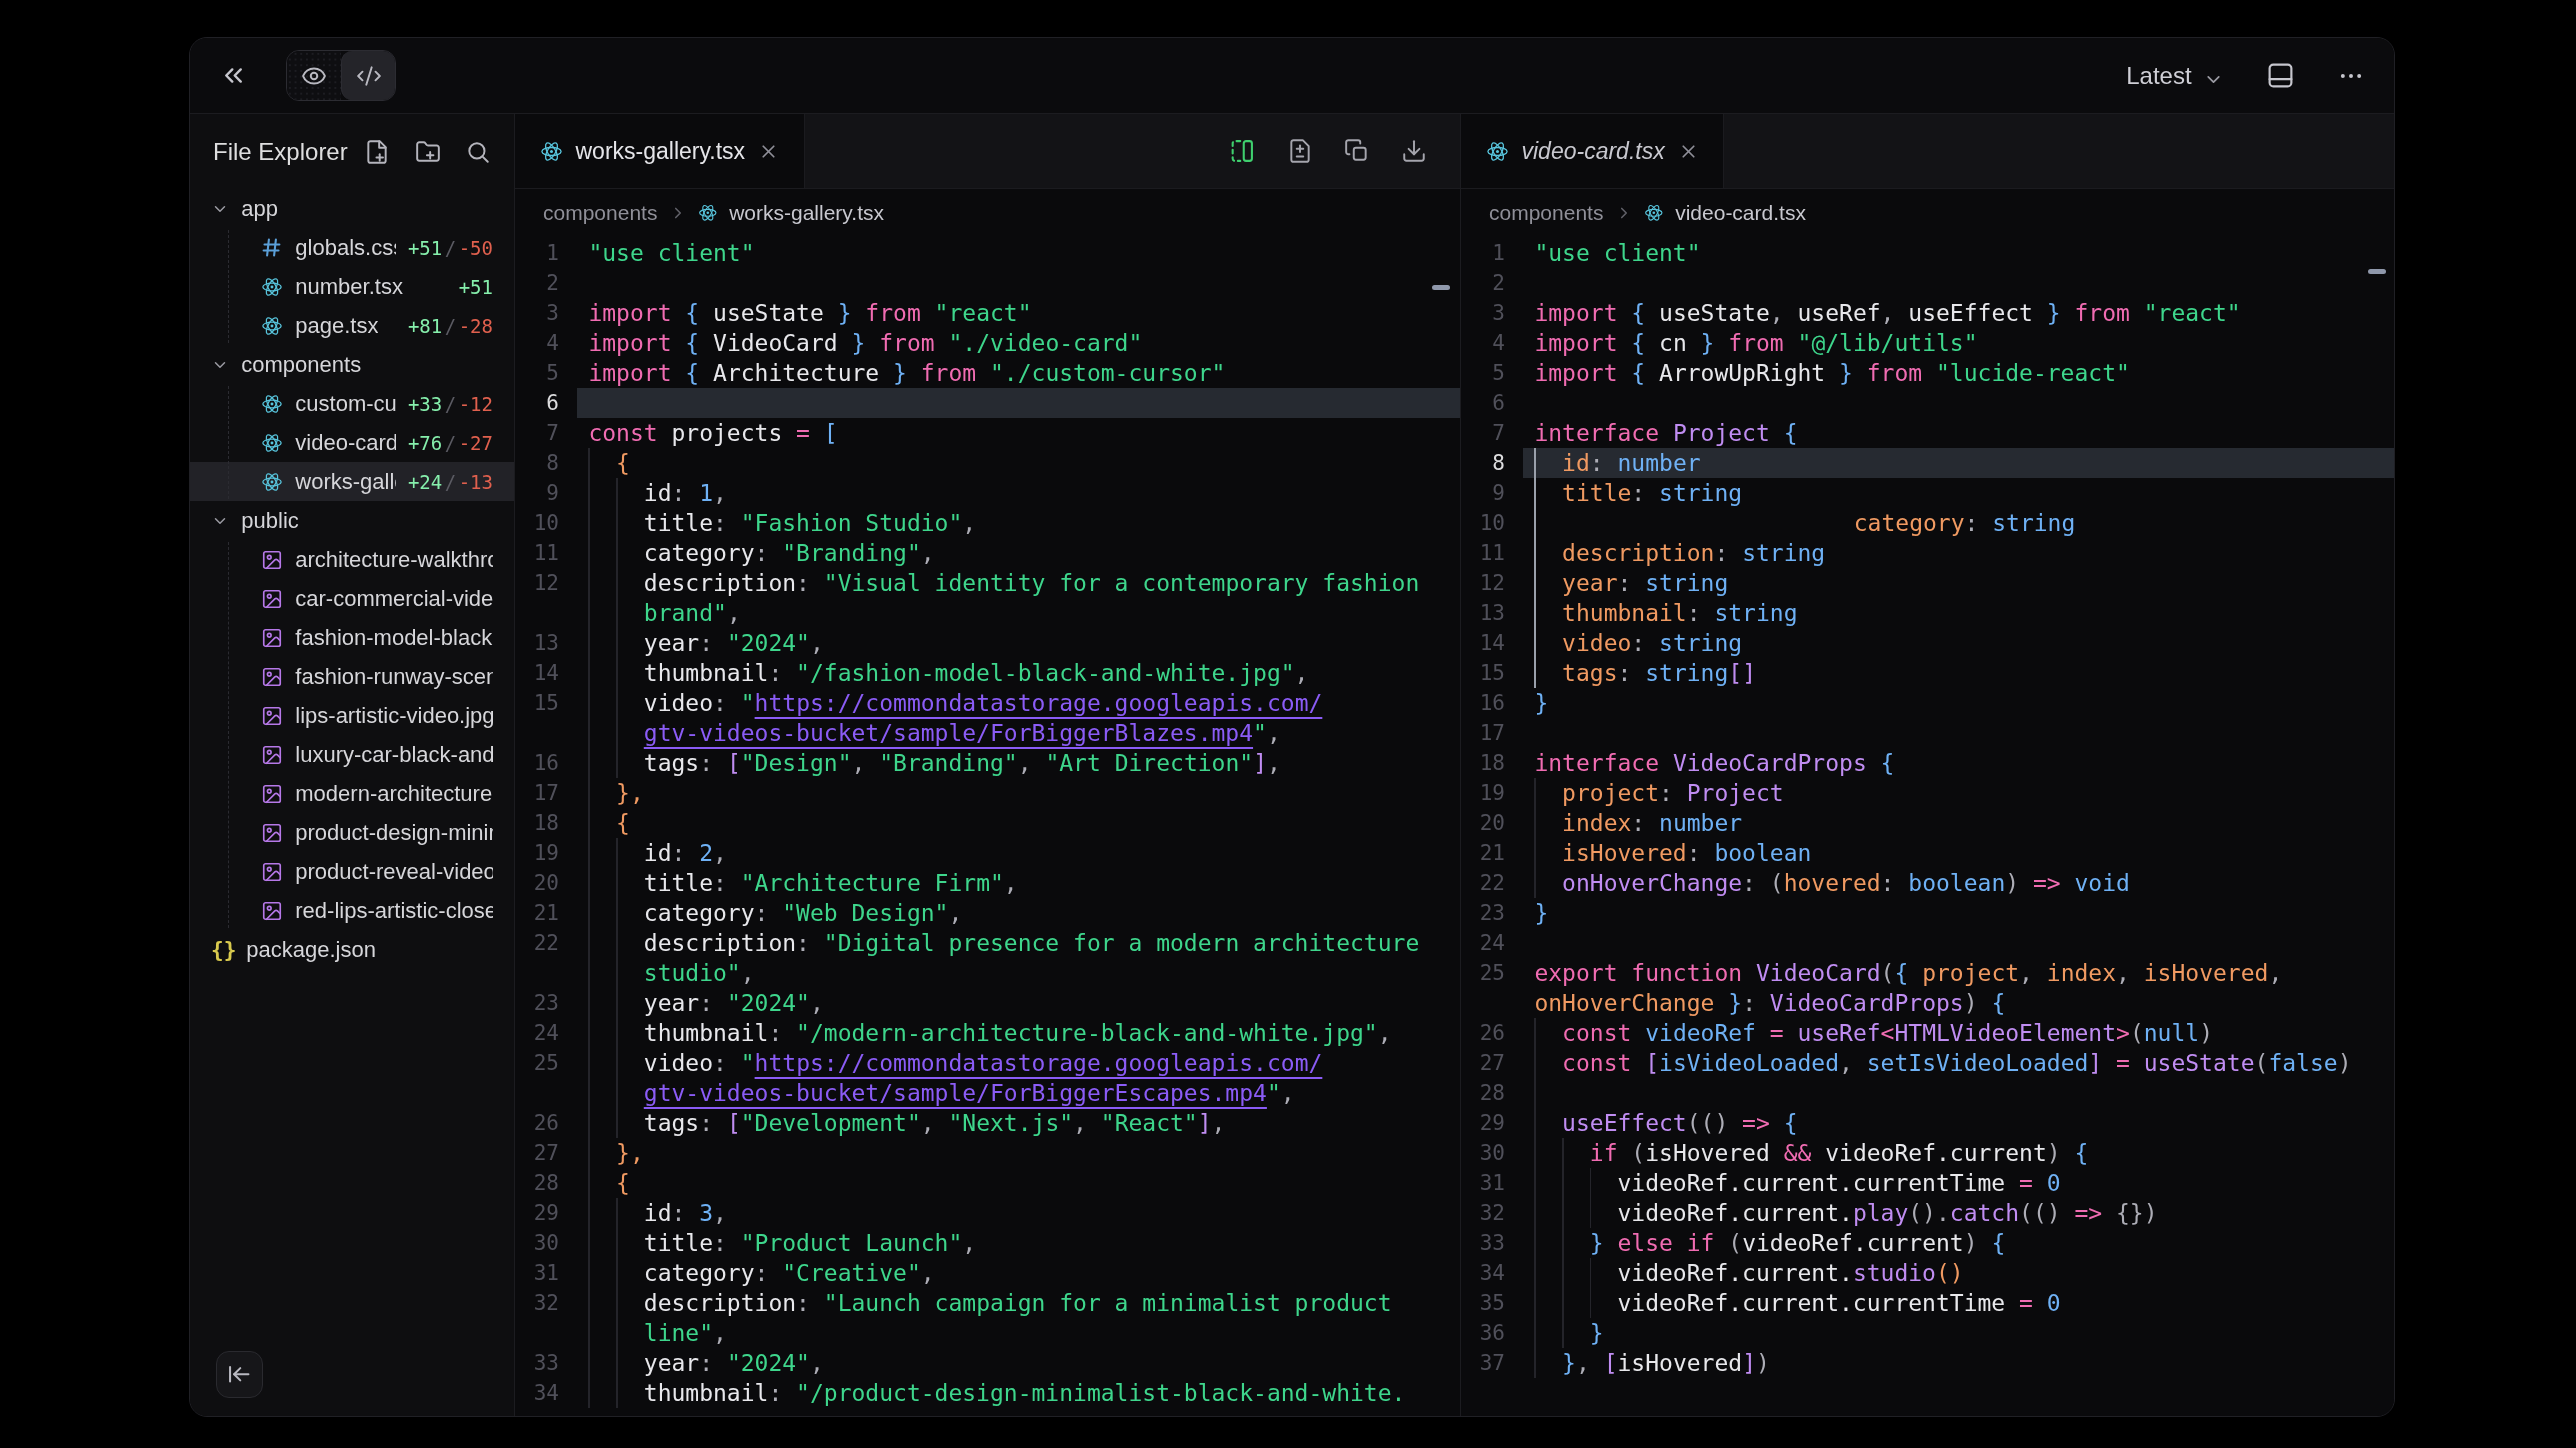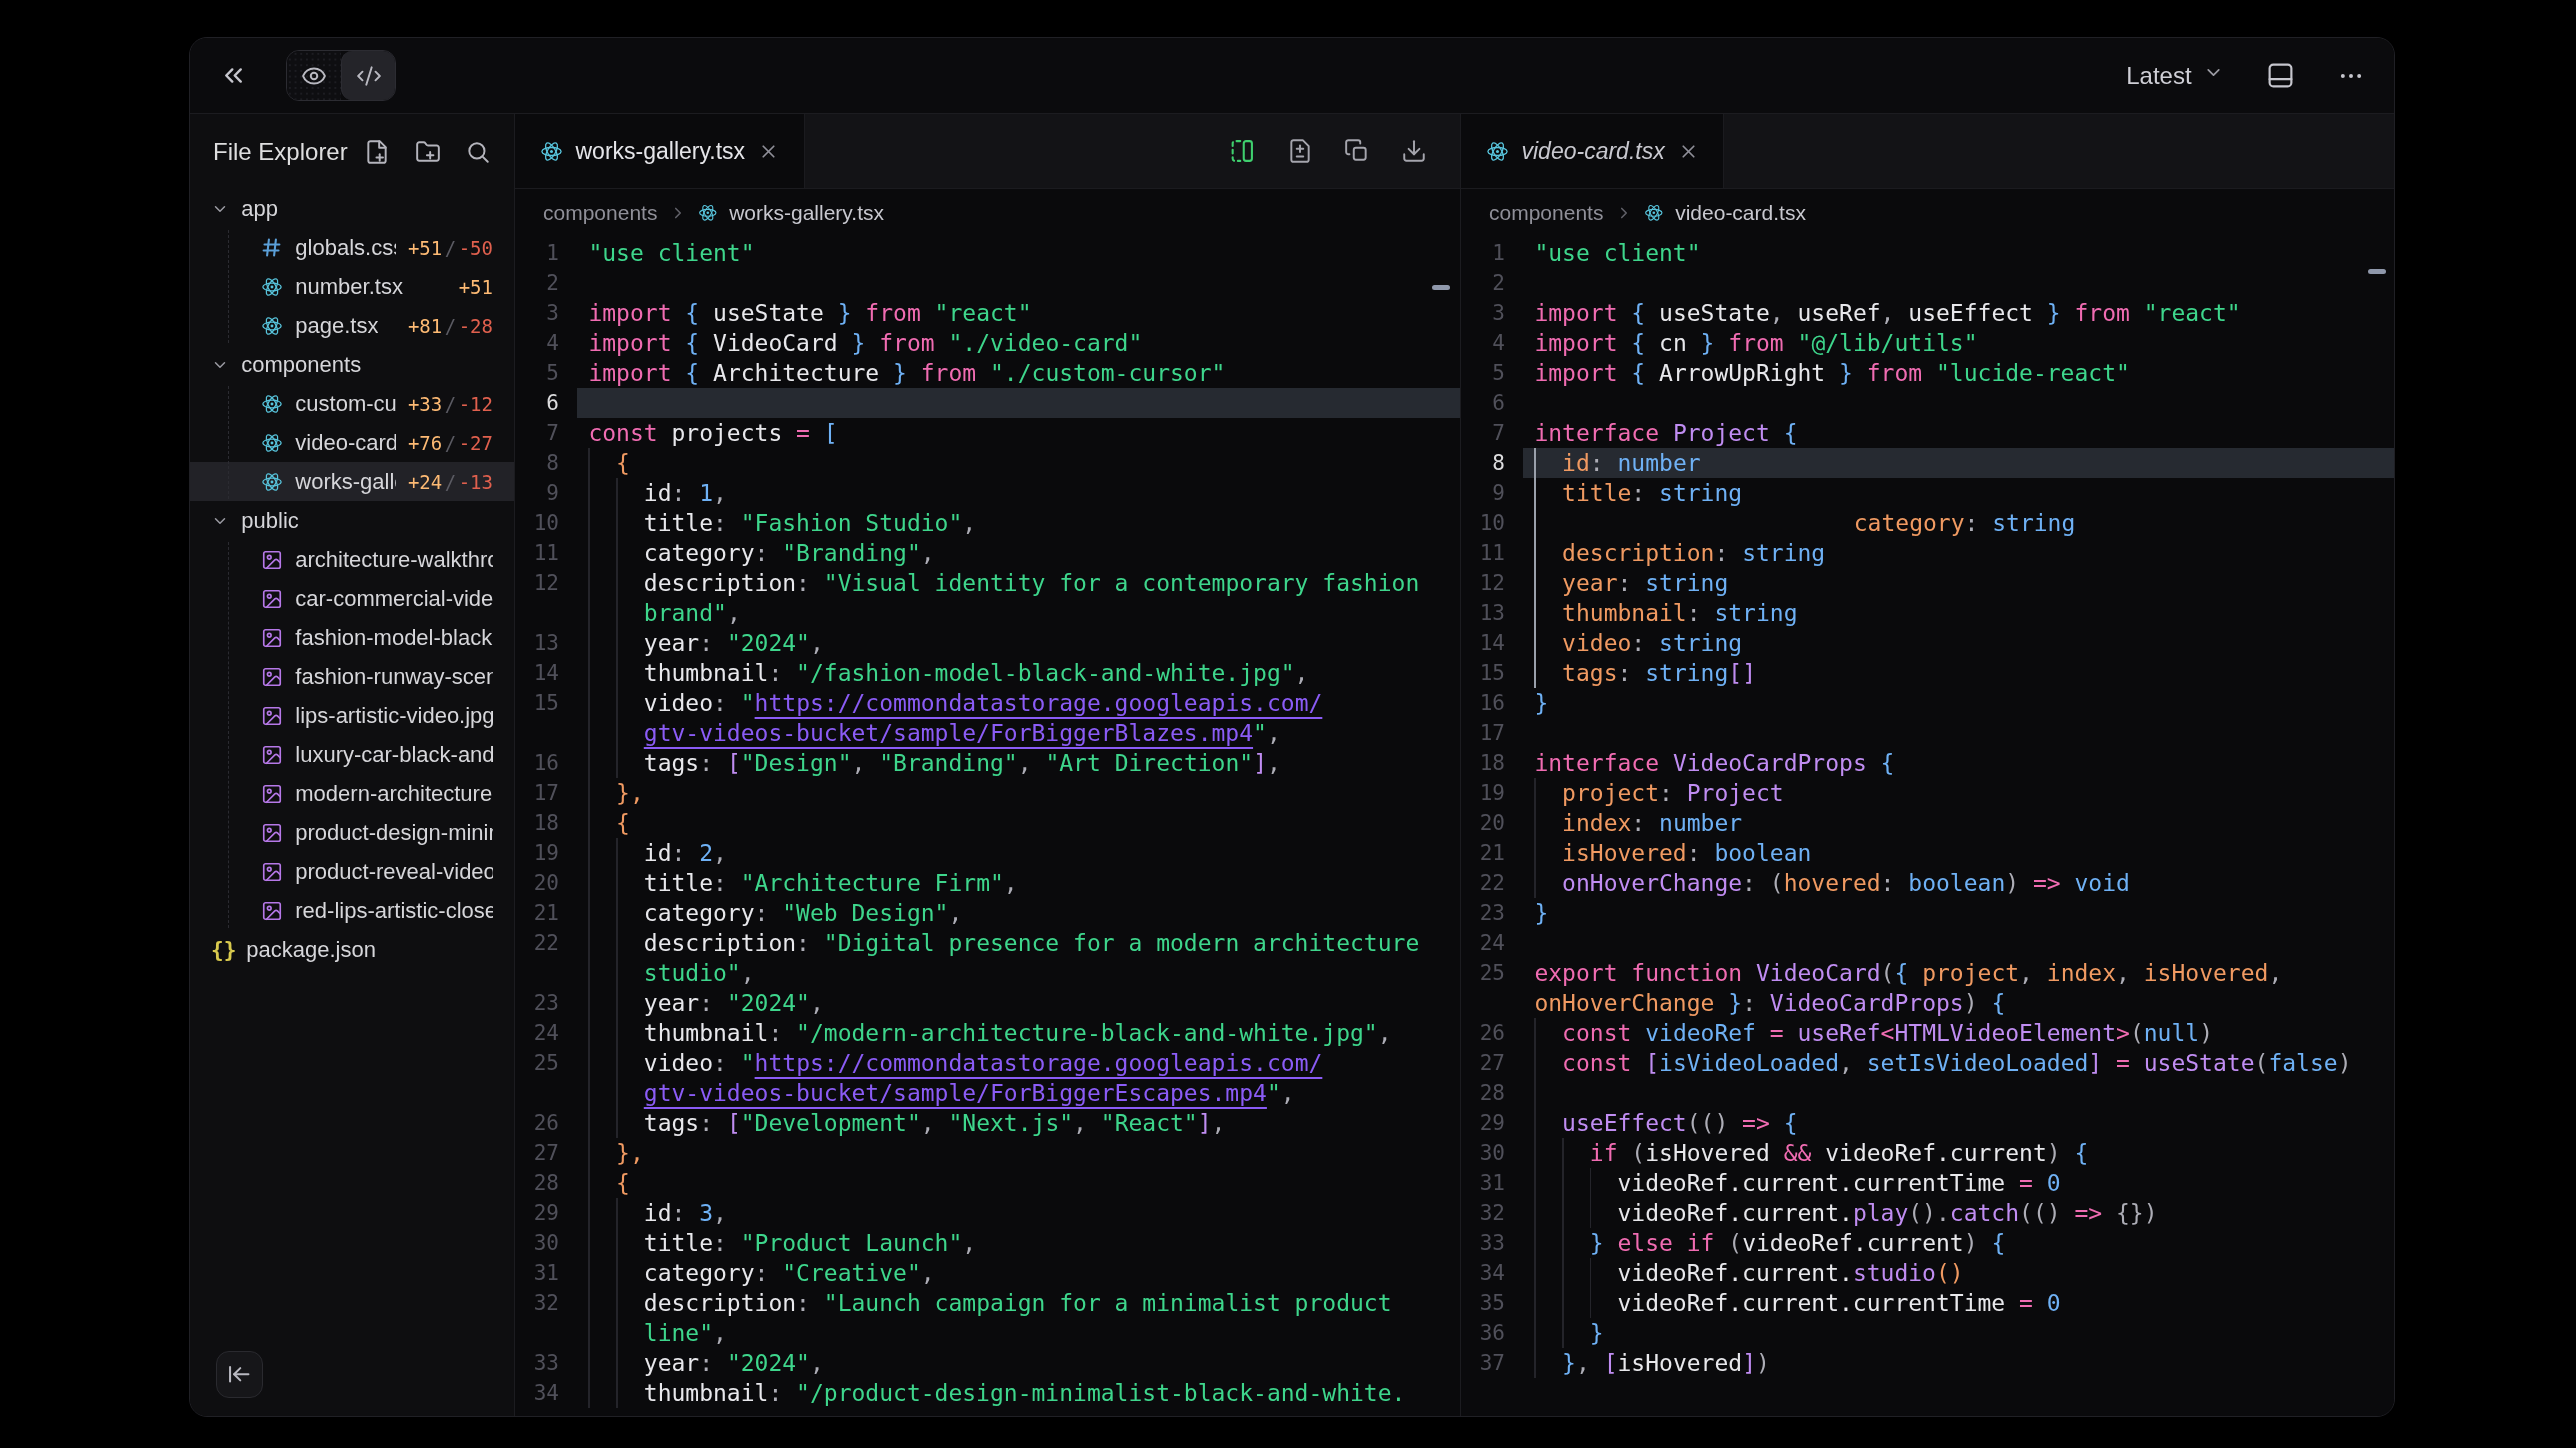--- a/index.html
+++ b/index.html
@@ -13,21 +13,21 @@
   .topbar { height:76px; flex:none; display:flex; align-items:center; padding:0 29px;
             border-bottom:0.8px solid #1c1c20; background:#0b0b0d; }
   .icon { display:inline-flex; align-items:center; justify-content:center; color:#b9b9c1; }
   .icon svg { display:block; }
   .tb-collapse { background:none; border:none; cursor:pointer; color:#c6c6cd; display:flex; }
   .toggle { margin-left:38px; display:flex; border:0.8px solid #2c2c32; border-radius:13px; overflow:hidden; height:51px; }
   .tseg { width:54px; display:flex; align-items:center; justify-content:center; cursor:pointer; }
   .tseg.eye { background:#0e0e11 radial-gradient(#1d1d22 1.2px, transparent 1.2px); background-size:5.7px 5.7px; color:#a9a9b2; }
   .tseg.code { background:#242429; color:#e8e8ec; border-left:0.8px solid #2c2c32; border-radius:11.4px; }
   .tb-right { margin-left:auto; display:flex; align-items:center; gap:42px; }
-  .latest { display:flex; align-items:flex-start; gap:11.4px; color:#cfcfd6; font-size:24px; cursor:pointer; background:none; border:none; }
+  .latest { display:flex; align-items:flex-end; gap:11.4px; color:#cfcfd6; font-size:24px; cursor:pointer; background:none; border:none; }
   .latest .icon { color:#9a9aa2; }
   
   .wbody { flex:1; display:flex; min-height:0; }
   
   .sidebar { width:325px; flex:none; background:#0e0e10; border-right:0.8px solid #1c1c20; position:relative; display:flex; flex-direction:column; }
   .sb-head { height:75px; flex:none; display:flex; align-items:center; padding:0 23px; }
   .sb-title { font-size:24px; color:#dededf; }
   .sb-actions { margin-left:auto; display:flex; gap:24.5px; }
   .sb-actions .icon { color:#b4b4bc; cursor:pointer; background:none; border:none; }
   .tree { flex:1; overflow:hidden; font-size:22px; color:#d6d6da; }
@@ -35,21 +35,21 @@
   .srow .fname { white-space:nowrap; overflow:hidden; }
   .srow.sel { background:#222227; }
   .children { position:relative; }
   .children::before { content:""; position:absolute; left:38px; top:1.6px; bottom:1.6px; border-left:0.8px dashed #2b2b31; }
   .children .srow { padding-left:70px; }
   .tico { width:23px; flex:none; }
   .chev { width:18px; color:#9a9aa2; }
   .ic-css { color:#5b9fd8; } .ic-react { color:#58c4dc; } .ic-image { color:#b678e8; }
   .ico-braces { color:#d9ca4e; font-family:"DejaVu Sans Mono", monospace; font-size:21px; font-weight:bold; width:23px; display:inline-block; text-align:center; }
   .diff { margin-left:auto; display:flex; font-family:"DejaVu Sans Mono", monospace; font-size:19px; }
-  .add { color:#fdba74;text-align:right; } .slash { color:#5b5b63; padding:0 2.5px; } .del { color:#e0604e; }
+  .add { color:#86efac;text-align:right; } .slash { color:#5b5b63; padding:0 2.5px; } .del { color:#e0604e; }
   .collapse-btn { position:absolute; left:26px; bottom:18px; width:47px; height:47px; border-radius:13px;
                   background:#161619; border:0.8px solid #2a2a2f; color:#d8d8dc; display:flex; align-items:center; justify-content:center; cursor:pointer; }
   
   .pane { display:flex; flex-direction:column; min-width:0; position:relative; background:#0a0a0c; }
   .pane0 { width:946px; flex:none; border-right:0.8px solid #1c1c20; }
   .pane1 { flex:1; }
   .tabstrip { height:75px; flex:none; background:#131316; border-bottom:0.8px solid #1b1b1f; display:flex; align-items:stretch; }
   .tab { background:#0a0a0c; display:flex; align-items:center; gap:13px; padding:0 24.5px; border-right:0.8px solid #1b1b1f; cursor:pointer; }
   .tab-label { font-size:23px; color:#e5e5e9; }
   .tab-label.preview { font-style:italic; color:#c9c9d0; }

